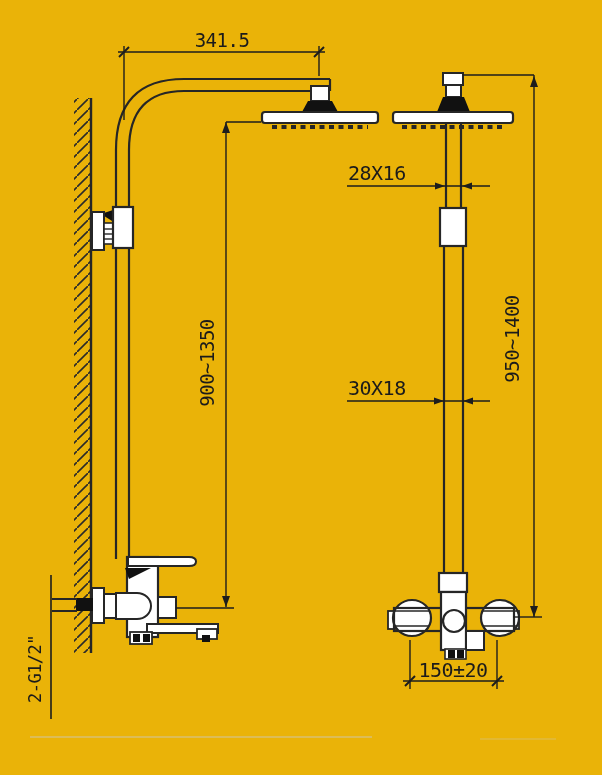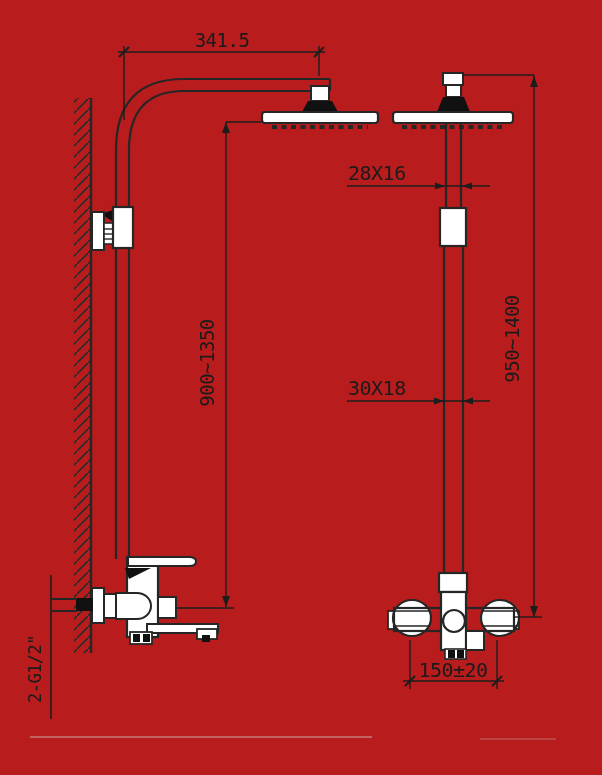--- a/index.html
+++ b/index.html
@@ -1,19 +1,19 @@
 <!DOCTYPE html>
 <html><head>
 <meta charset="utf-8">
 <style>
   html,body{margin:0;padding:0;background:#ffffff;}
   .sheet{
     position:relative;
     width:602px;height:775px;
-    background:#b91c1c;
+    background:#eab308;
     overflow:hidden;
     font-family:"DejaVu Sans Mono", monospace;
   }
   svg{position:absolute;left:0;top:0;}
   text{
     font-family:"DejaVu Sans Mono", monospace;
     fill:#1b1b1b;
     letter-spacing:-0.5px;
   }
   .dim-text{font-size:19px;}

